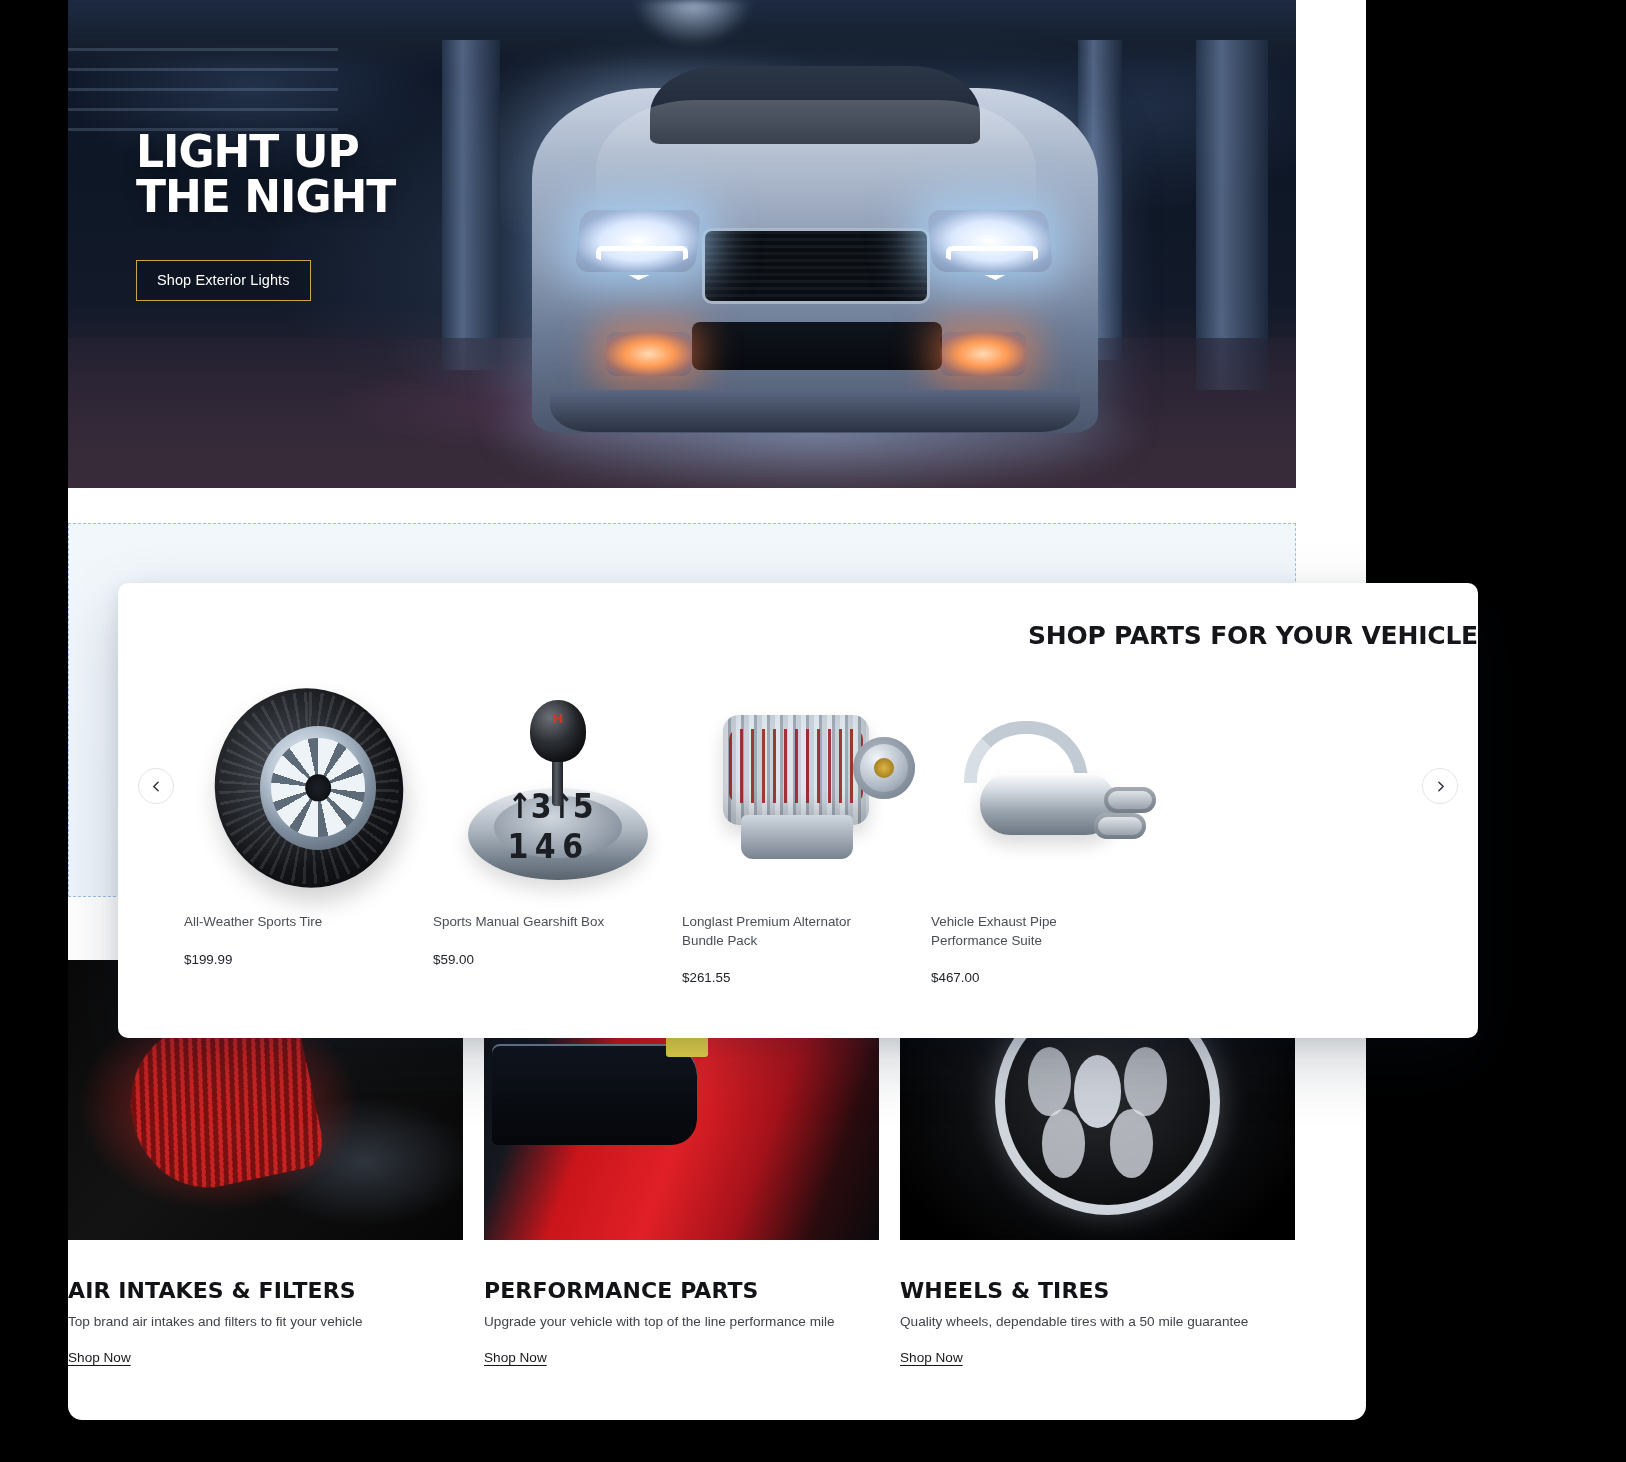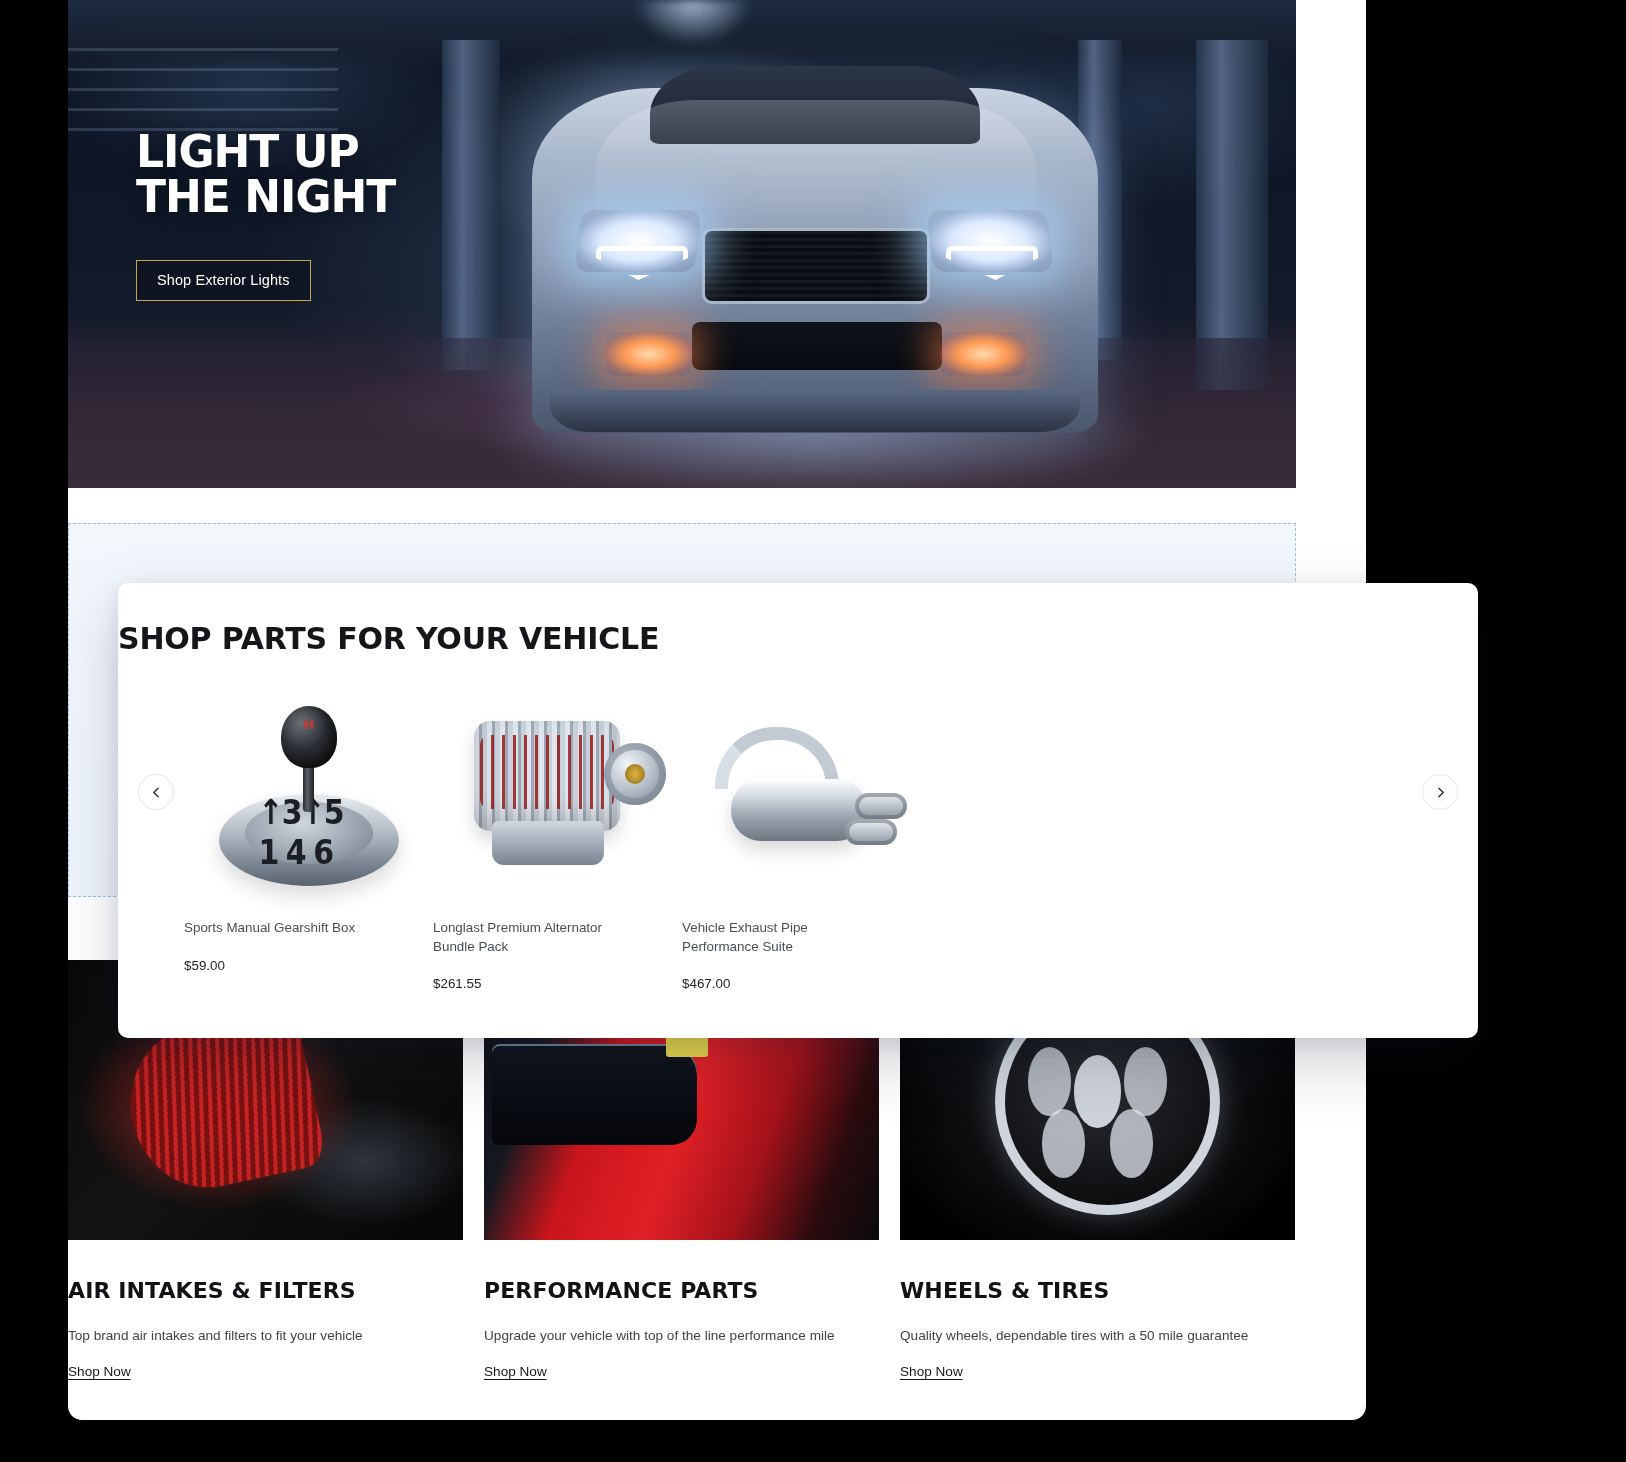--- a/index.html
+++ b/index.html
@@ -250,21 +250,21 @@
   .card-title {
     margin-top: 38px;
     font-family: "DejaVu Sans", sans-serif;
     font-weight: 700;
     font-size: 22px;
     letter-spacing: .1px;
     color: #111316;
     text-transform: uppercase;
   }
   .card-desc {
-    margin-top: 24px;
+    margin-top: 10px;
     font-size: 13.6px;
     color: #3f444b;
     line-height: 1.35;
   }
   .card-link {
     display: inline-block;
     margin-top: 19px;
     font-size: 13.6px;
     color: #16181c;
     text-decoration: underline;
@@ -278,24 +278,24 @@
     left: 118px;
     top: 583px;
     width: 1360px;
     height: 455px;
     background: #ffffff;
     border-radius: 10px;
     box-shadow: 0 24px 64px rgba(18,28,48,.20), 0 6px 18px rgba(18,28,48,.10);
   }
   .panel-title {
     margin-top: 38px;
-    text-align: left;
+    text-align: right;
     font-family: "DejaVu Sans", sans-serif;
     font-weight: 700;
-    font-size: 30px;
+    font-size: 25px;
     letter-spacing: -.2px;
     color: #14161a;
     text-transform: uppercase;
   }
 
   .carousel {
     position: relative;
     margin: 30px 0 0 0;
     padding: 0 66px;
   }
@@ -580,20 +580,33 @@
       </div>
 
       <div class="arrow next">
         <svg viewBox="0 0 24 24" fill="none" stroke="#2b2f36" stroke-width="2.6" stroke-linecap="round" stroke-linejoin="round">
           <polyline points="9 4 17 12 9 20"></polyline>
         </svg>
       </div>
 
       <div class="track">
 
+        <div class="prod">
+          <div class="prod-img">
+            <div class="tire">
+              <div class="tire-outer"></div>
+              <div class="tire-tread"></div>
+              <div class="rim">
+                  <div class="rim-spokes"></div>
+                </div>
+            </div>
+          </div>
+          <div class="prod-name">All-Weather Sports Tire</div>
+          <div class="prod-price">$199.99</div>
+        </div>
 
         <div class="prod">
           <div class="prod-img">
             <div class="shifter">
               <div class="shift-base"></div>
               <div class="shift-plate"></div>
               <div class="shift-pattern">↑3↑5
 1 4 6</div>
               <div class="shift-stick"></div>
               <div class="shift-knob">

